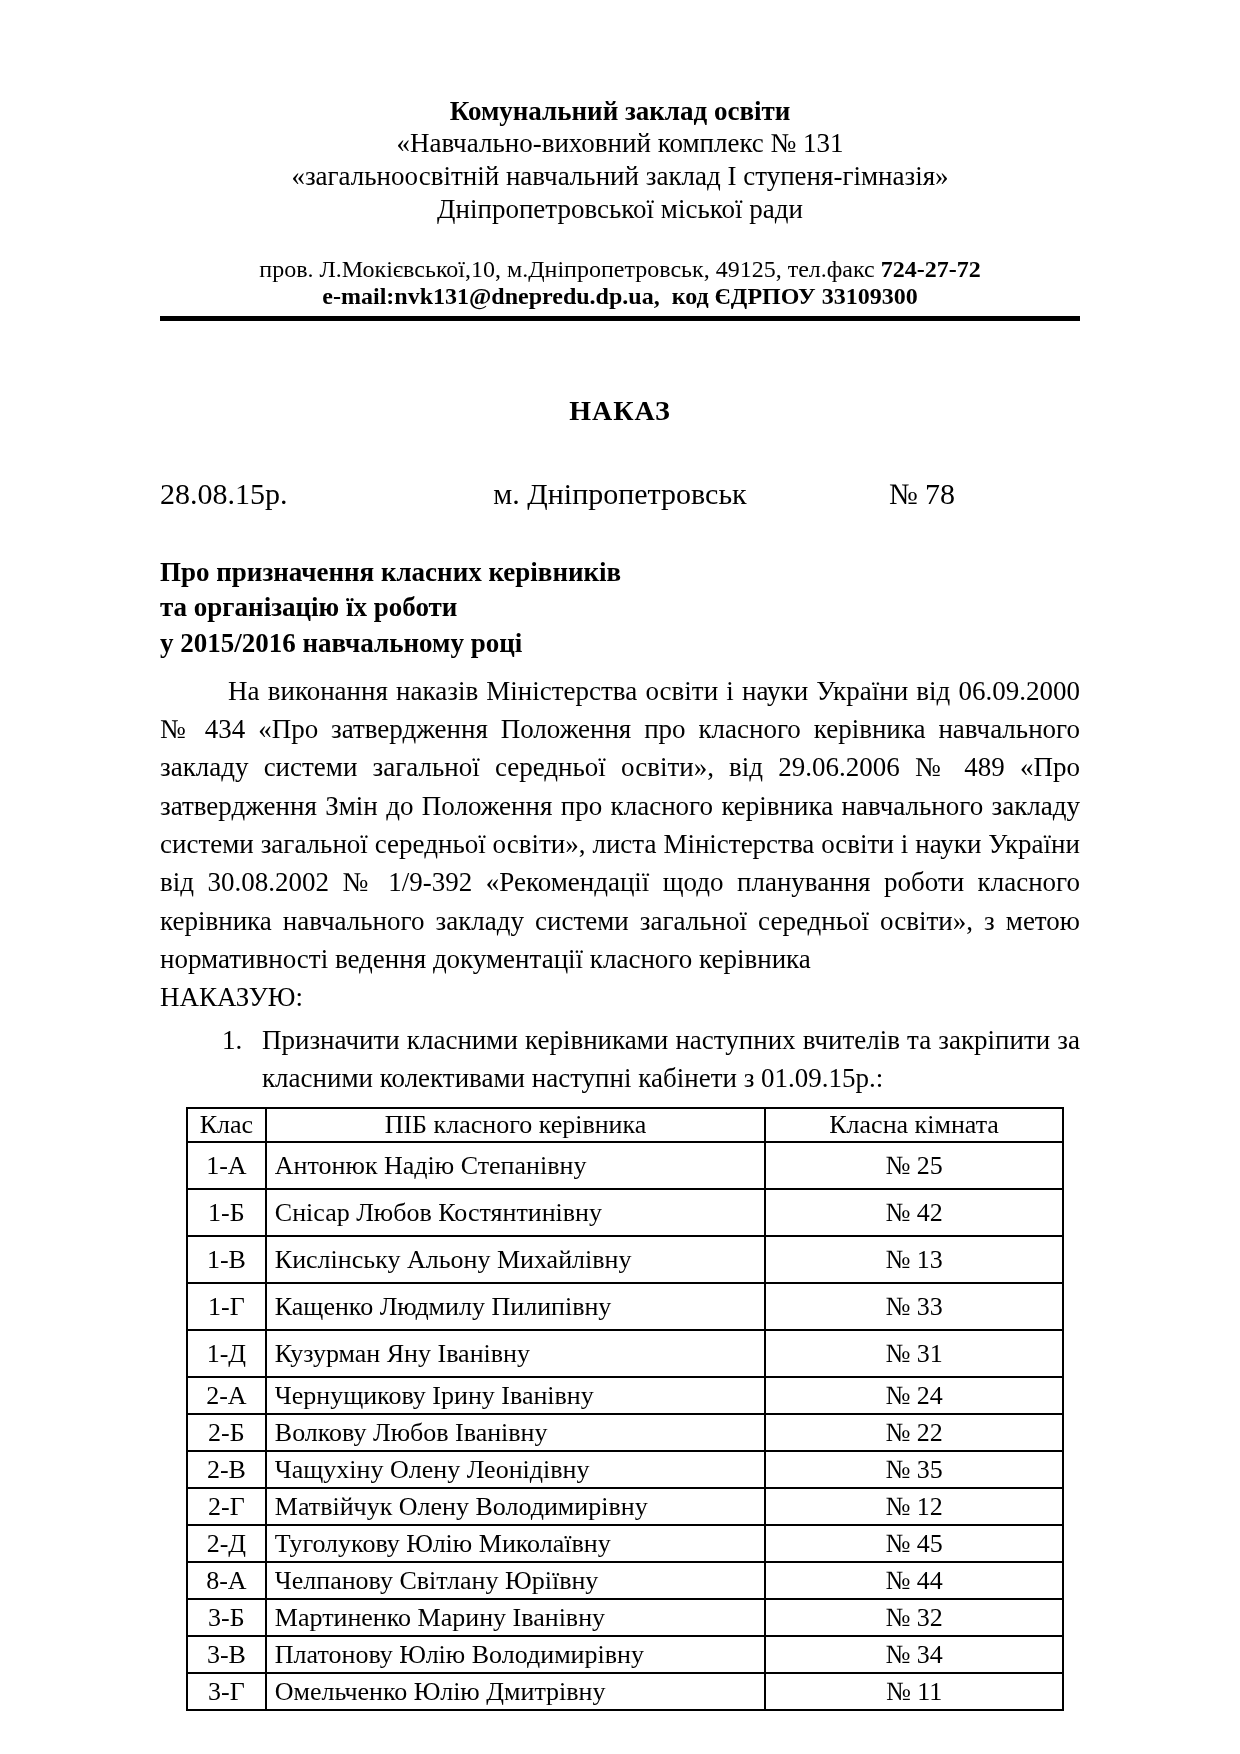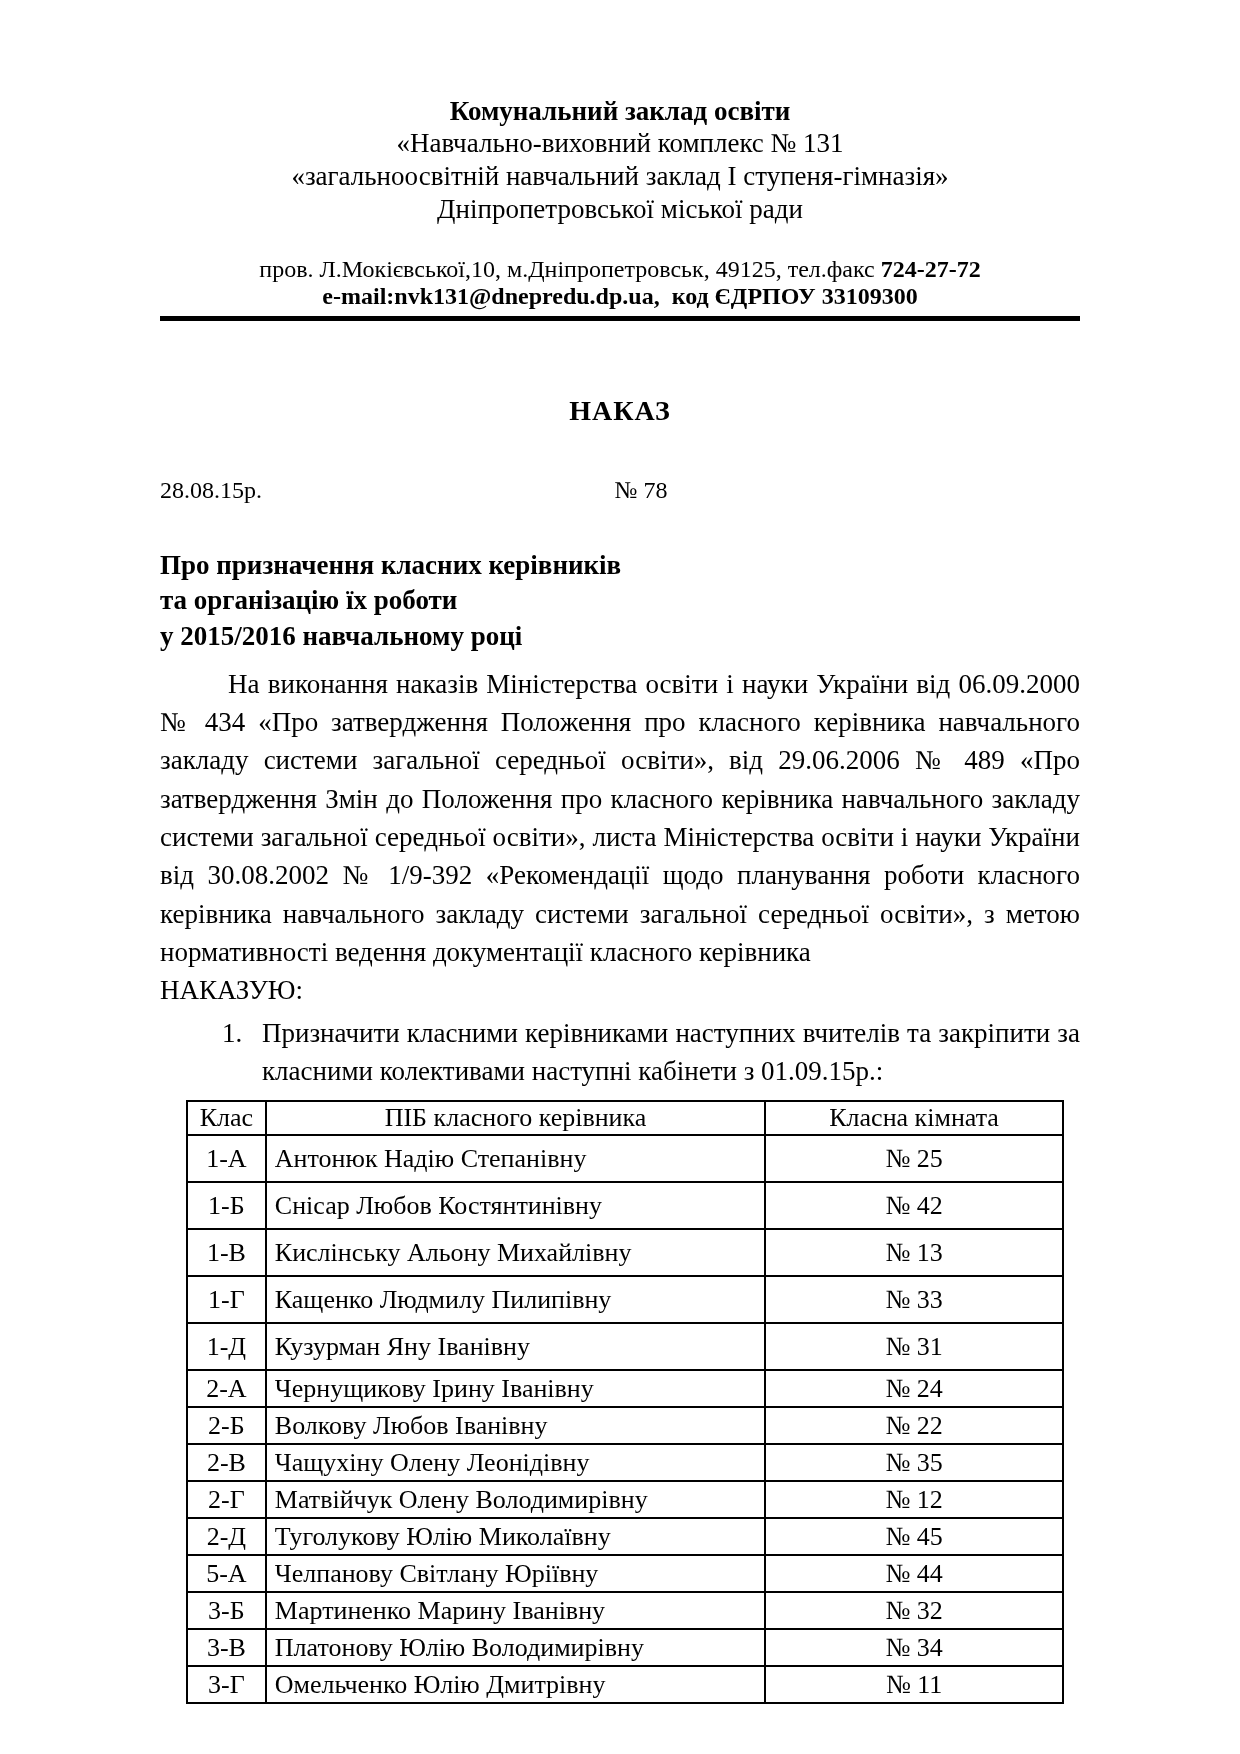--- a/index.html
+++ b/index.html
@@ -27,21 +27,21 @@
     font-size: 28px;
     font-weight: bold;
     text-align: center;
     letter-spacing: 1px;
   }
 
   .date-row {
     margin-top: 50px;
     display: grid;
     grid-template-columns: 1fr 1.2fr 1fr;
-    font-size: 24px;
+    font-size: 30px;
     align-items: baseline;
   }
   .date-row .doc-date   { text-align: left; }
   .date-row .doc-city   { text-align: center; }
   .date-row .doc-number { text-align: right; padding-right: 125px; }
 
   .subject-block { margin-top: 44px; font-size: 27px; font-weight: bold; line-height: 1.32; }
 
   .body-paragraph {
     font-size: 27px;
@@ -99,20 +99,21 @@
     <div class="address-line"><span>пров. Л.Мокієвської,10, м.Дніпропетровськ, 49125, тел.факс </span><b>724-27-72</b></div>
     <div class="email-line">e-mail:nvk131@dnepredu.dp.ua,  код ЄДРПОУ 33109300</div>
   </div>
 
   <hr class="separator-rule">
 
   <div class="doc-title">НАКАЗ</div>
 
   <div class="date-row">
     <span class="doc-date">28.08.15р.</span>
+    <span class="doc-city">м. Дніпропетровськ</span>
     <span class="doc-number">№ 78</span>
   </div>
 
   <div class="subject-block">
     <div>Про призначення класних керівників</div>
     <div>та організацію їх роботи</div>
     <div>у 2015/2016 навчальному році</div>
   </div>
 
   <p class="body-paragraph">На виконання наказів Міністерства освіти і науки України від 06.09.2000 № 434 «Про затвердження Положення про класного керівника навчального закладу системи загальної середньої освіти», від 29.06.2006 № 489 «Про затвердження Змін до Положення про класного керівника навчального закладу системи загальної середньої освіти», листа Міністерства освіти і науки України від 30.08.2002 № 1/9-392 «Рекомендації щодо планування роботи класного керівника навчального закладу системи загальної середньої освіти», з метою нормативності ведення документації класного керівника</p>
@@ -177,21 +178,21 @@
         <td class="c-klas">2-Г</td>
         <td class="c-name">Матвійчук Олену Володимирівну</td>
         <td class="c-room">№ 12</td>
       </tr>
       <tr class="short">
         <td class="c-klas">2-Д</td>
         <td class="c-name">Туголукову Юлію Миколаївну</td>
         <td class="c-room">№ 45</td>
       </tr>
       <tr class="short">
-        <td class="c-klas">5-А</td>
+        <td class="c-klas">8-А</td>
         <td class="c-name">Челпанову Світлану Юріївну</td>
         <td class="c-room">№ 44</td>
       </tr>
       <tr class="short">
         <td class="c-klas">3-Б</td>
         <td class="c-name">Мартиненко Марину Іванівну</td>
         <td class="c-room">№ 32</td>
       </tr>
       <tr class="short">
         <td class="c-klas">3-В</td>

